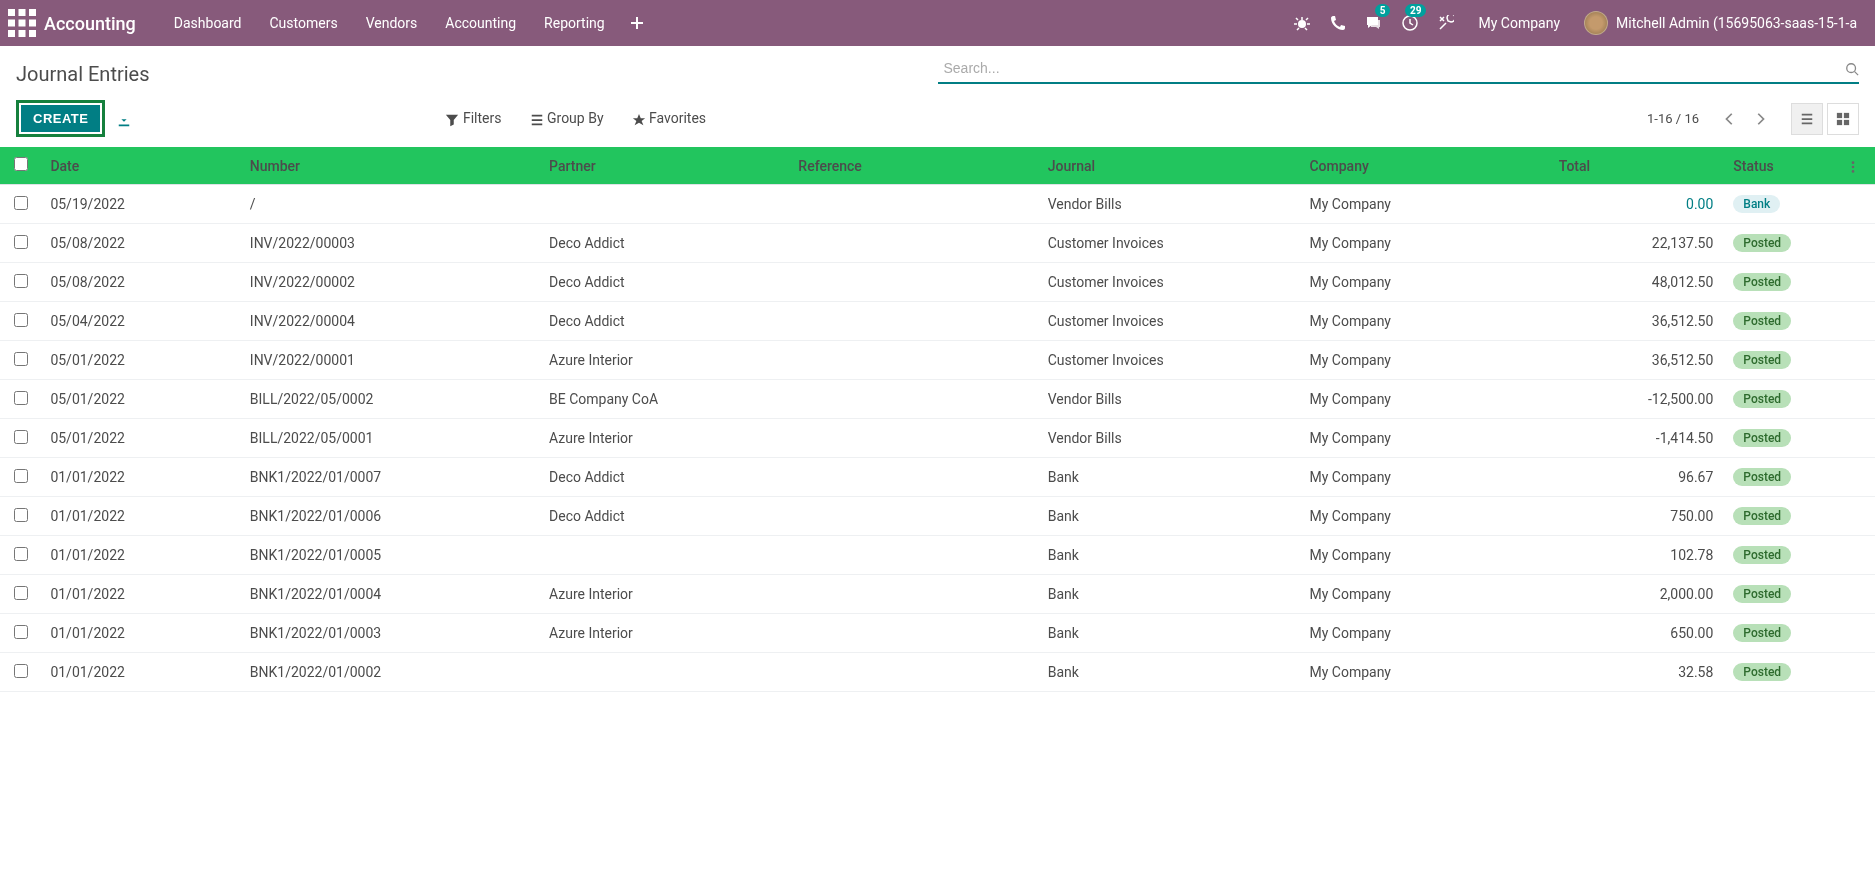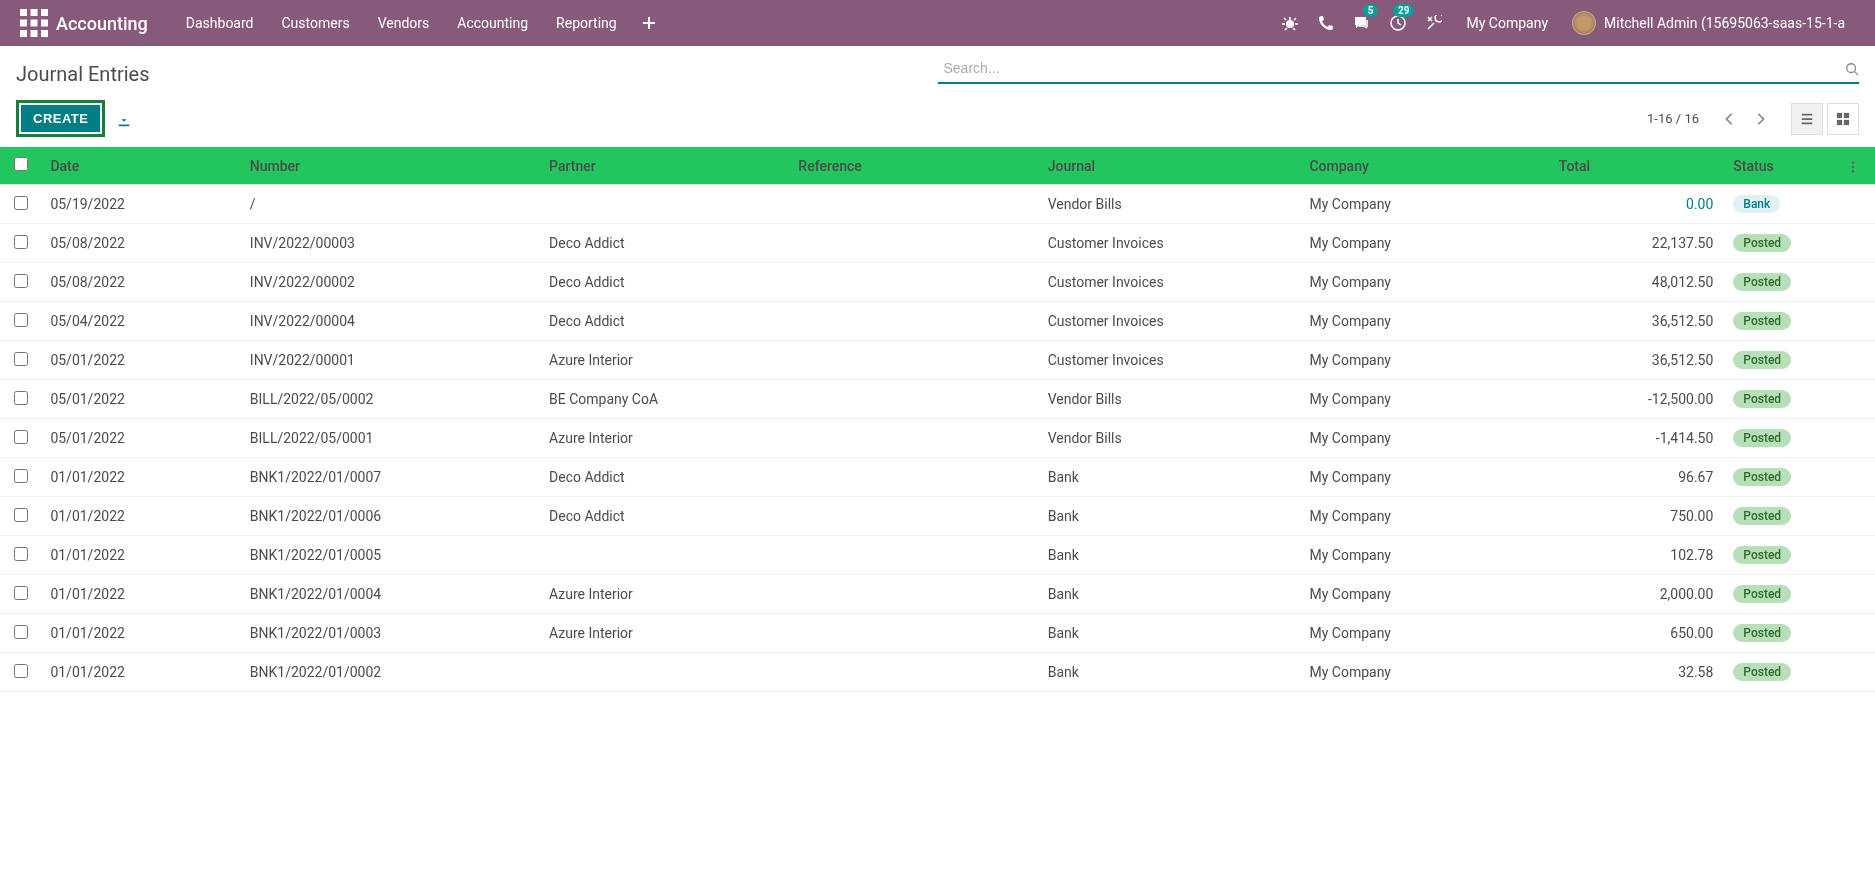--- a/index.html
+++ b/index.html
@@ -1,19 +1,19 @@
 <!DOCTYPE html>
 <html><head>
 <meta charset="utf-8">
 <style>
 * { box-sizing: border-box; margin: 0; padding: 0; }
 body { font-family: -apple-system, BlinkMacSystemFont, "Segoe UI", Roboto, "Helvetica Neue", Arial, sans-serif; font-size: 14px; color: #4c4c4c; background: #fff; overflow-x: hidden; }
 
 
-.topnav { background: #875a7b; color: #fff; height: 46px; display: flex; align-items: center; padding: 0 20px; white-space: nowrap; }
+.topnav { background: #875a7b; color: #fff; height: 46px; display: flex; align-items: center; padding: 0 8px; white-space: nowrap; }
 .topnav .apps-icon { width: 28px; height: 28px; display: flex; align-items: center; justify-content: center; margin-right: 8px; }
 .topnav .app-name { font-size: 18px; font-weight: 500; margin-right: 24px; cursor: pointer; }
 .topnav .menu-item { padding: 0 14px; height: 46px; display: flex; align-items: center; cursor: pointer; font-size: 14px; }
 .topnav .spacer { flex: 1; }
 .topnav .icon-btn { width: 36px; height: 46px; display: flex; align-items: center; justify-content: center; cursor: pointer; position: relative; }
 .topnav .icon-btn svg { width: 16px; height: 16px; fill: #fff; }
 .topnav .badge { position: absolute; top: 4px; right: 2px; background: #00a09d; color: #fff; border-radius: 10px; font-size: 10px; padding: 1px 5px; font-weight: bold; min-width: 14px; text-align:center; }
 .topnav .company { padding: 0 14px; cursor: pointer; font-size: 14px; }
 .topnav .user { display: flex; align-items: center; padding: 0 10px; cursor: pointer; }
 .topnav .avatar { width: 24px; height: 24px; border-radius: 50%; background: radial-gradient(circle, #c49a6c 40%, #8b6f47 100%); margin-right: 8px; border:1px solid rgba(255,255,255,0.3);}
@@ -153,20 +153,40 @@
     </div>
   </div>
   <div class="cp-bottom">
     <div class="cp-left">
       <span class="highlight-box">
         <button class="btn-create">CREATE</button>
       </span>
       <span class="import-icon"><svg class="ico" viewBox="0 0 16 16">
             <path d="M8 1v9M5 7l3 3 3-3M2 13h12v2H2z" fill="#017e84"></path>
           </svg></span>
+    </div>
+    <div class="search-tools">
+      <div class="toolbar-item">
+        <svg class="ico" viewBox="0 0 16 16">
+            <path d="M1 2h14l-5 6v5l-4 2V8z" fill="#4c4c4c"></path>
+          </svg>
+        <span>Filters</span>
+      </div>
+      <div class="toolbar-item">
+        <svg class="ico" viewBox="0 0 16 16">
+            <path d="M2 3h12M2 8h12M2 13h12" stroke="#4c4c4c" stroke-width="2"></path>
+          </svg>
+        <span>Group By</span>
+      </div>
+      <div class="toolbar-item">
+        <svg class="ico" viewBox="0 0 16 16">
+            <path d="M8 1l2 5h5l-4 3 2 5-5-3-5 3 2-5-4-3h5z" fill="#4c4c4c"></path>
+          </svg>
+        <span>Favorites</span>
+      </div>
     </div>
     <div class="right-cluster">
       <span class="pager">1-16 / 16</span>
       <span class="pager-nav">
         <span class="pager-btn">
             <svg class="ico" viewBox="0 0 16 16">
               <path d="M10 2L4 8l6 6" stroke="#888" stroke-width="2" fill="none"></path>
             </svg>
           </span>
         <span class="pager-btn">

